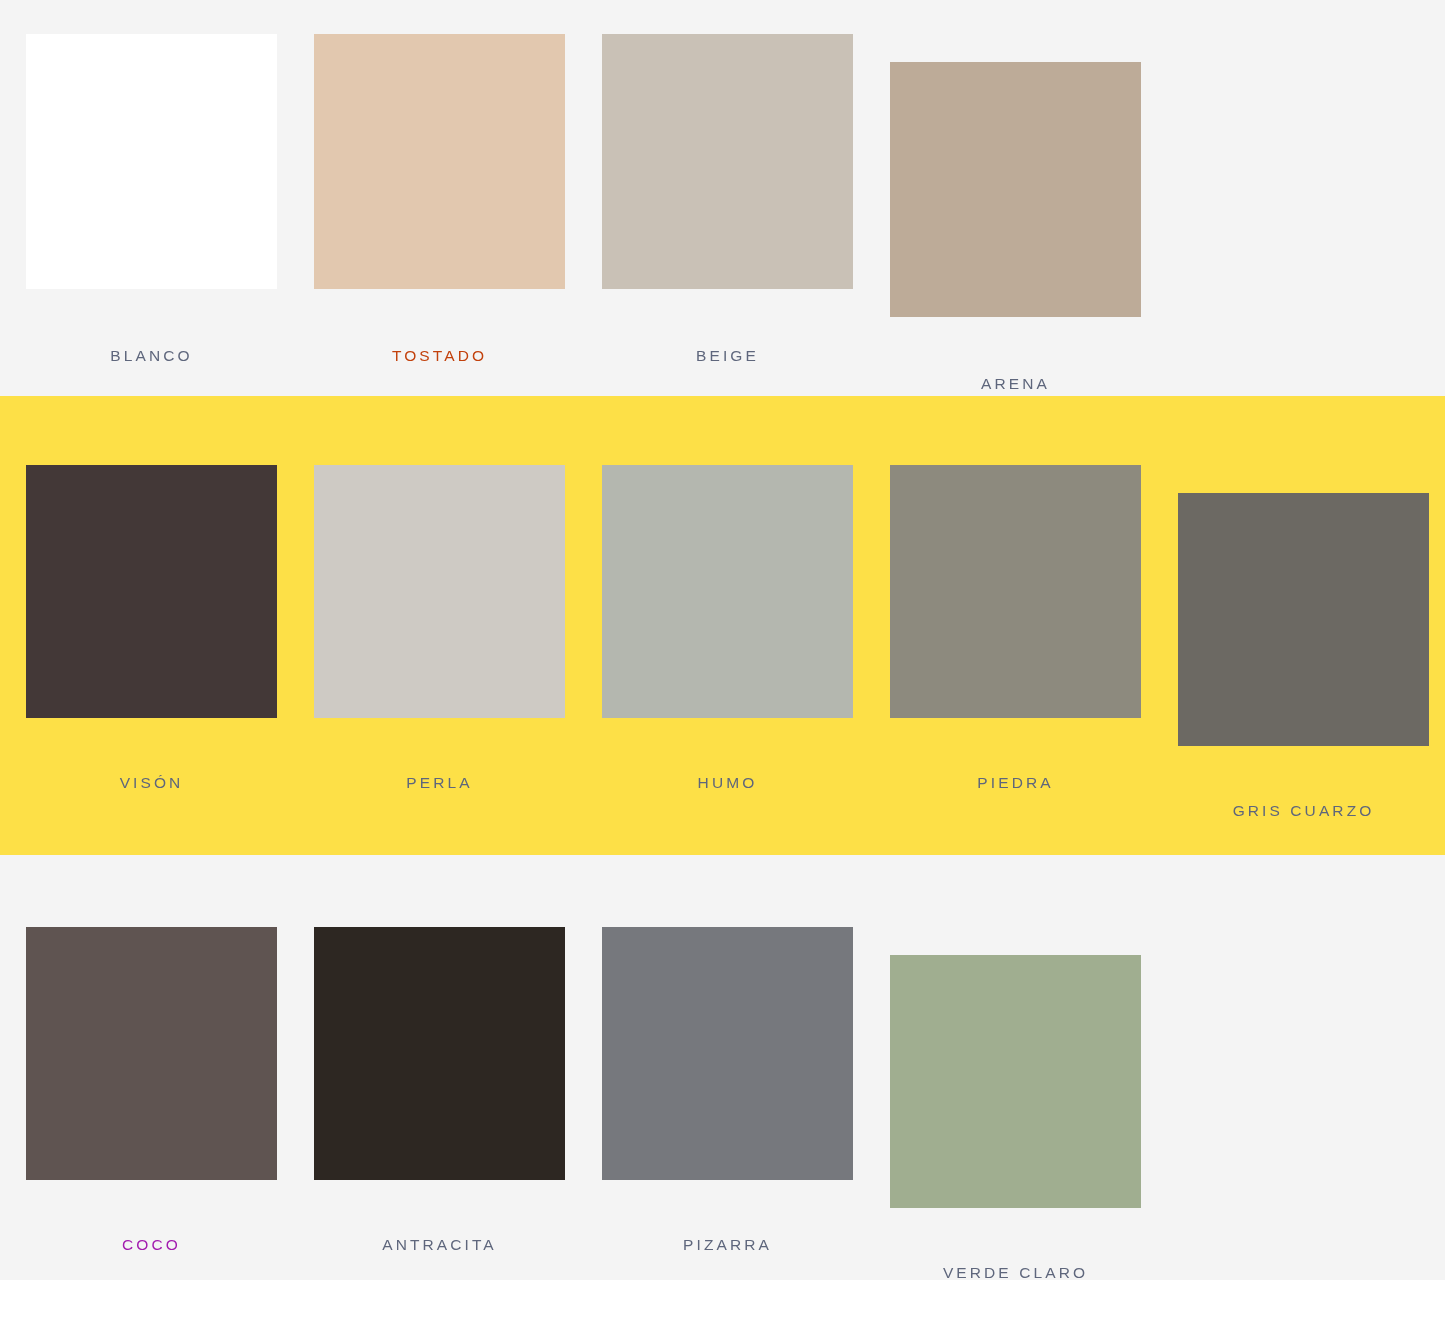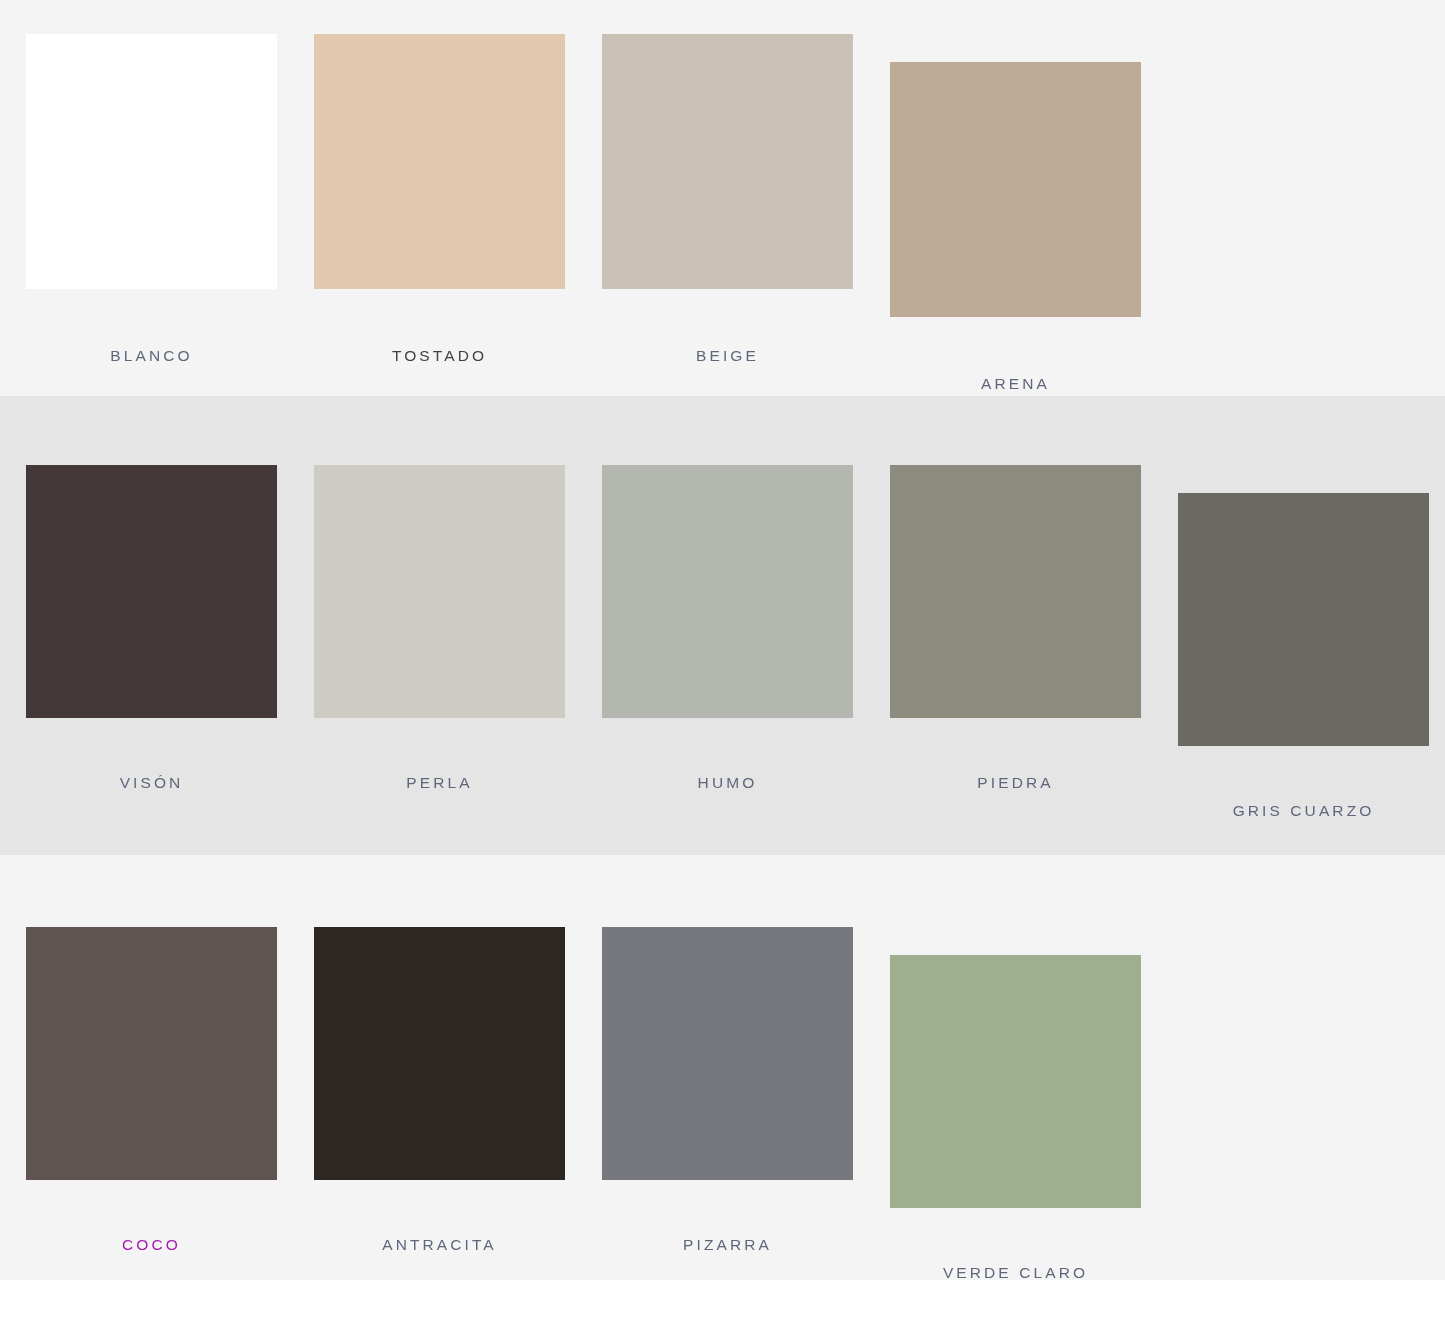--- a/index.html
+++ b/index.html
@@ -74,34 +74,34 @@
 <div class="palette">
 
   <div class="row row-1" style="background-color: rgb(244, 244, 244);">
     <div class="row-inner">
       <div class="swatch-cell">
         <div class="chip" style="background-color: rgb(255, 255, 255);"></div>
         <div class="label" style="color: rgb(94, 102, 124);">BLANCO</div>
       </div>
       <div class="swatch-cell">
         <div class="chip" style="background-color: rgb(226, 200, 175);"></div>
-        <div class="label" style="color: #404040;">TOSTADO</div>
+        <div class="label" style="color: #c2410c;">TOSTADO</div>
       </div>
       <div class="swatch-cell">
         <div class="chip" style="background-color: rgb(201, 193, 182);"></div>
         <div class="label" style="color: rgb(94, 102, 124);">BEIGE</div>
       </div>
       <div class="swatch-cell">
         <div class="chip" style="background-color: rgb(189, 171, 152);"></div>
         <div class="label" style="color: rgb(94, 102, 124);">ARENA</div>
       </div>
     </div>
   </div>
 
-  <div class="row row-2" style="background-color: #e5e5e5;">
+  <div class="row row-2" style="background-color: #fde047;">
     <div class="row-inner">
       <div class="swatch-cell">
         <div class="chip" style="background-color: rgb(67, 56, 55);"></div>
         <div class="label" style="color: rgb(94, 102, 124);">VISÓN</div>
       </div>
       <div class="swatch-cell">
         <div class="chip" style="background-color: rgb(206, 202, 196);"></div>
         <div class="label" style="color: rgb(94, 102, 124);">PERLA</div>
       </div>
       <div class="swatch-cell">

